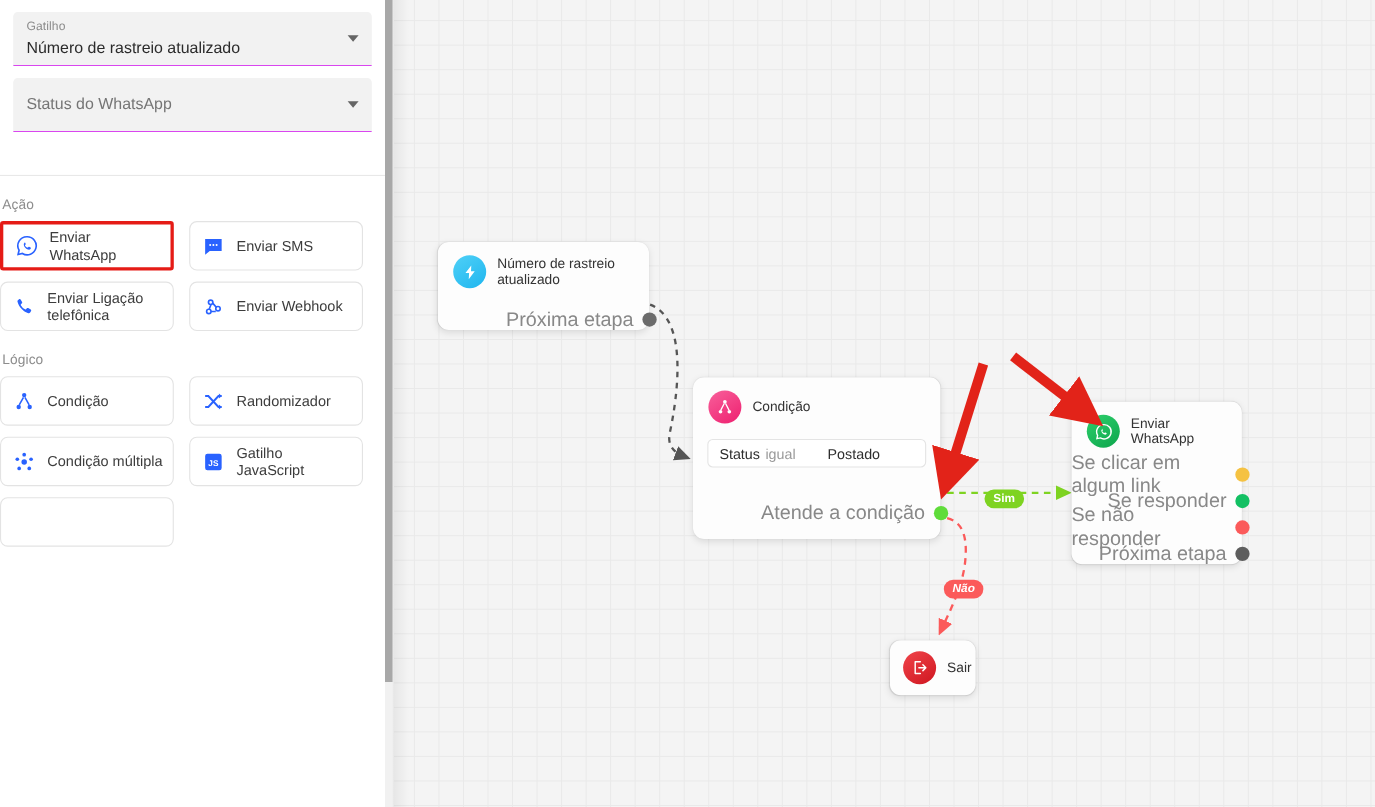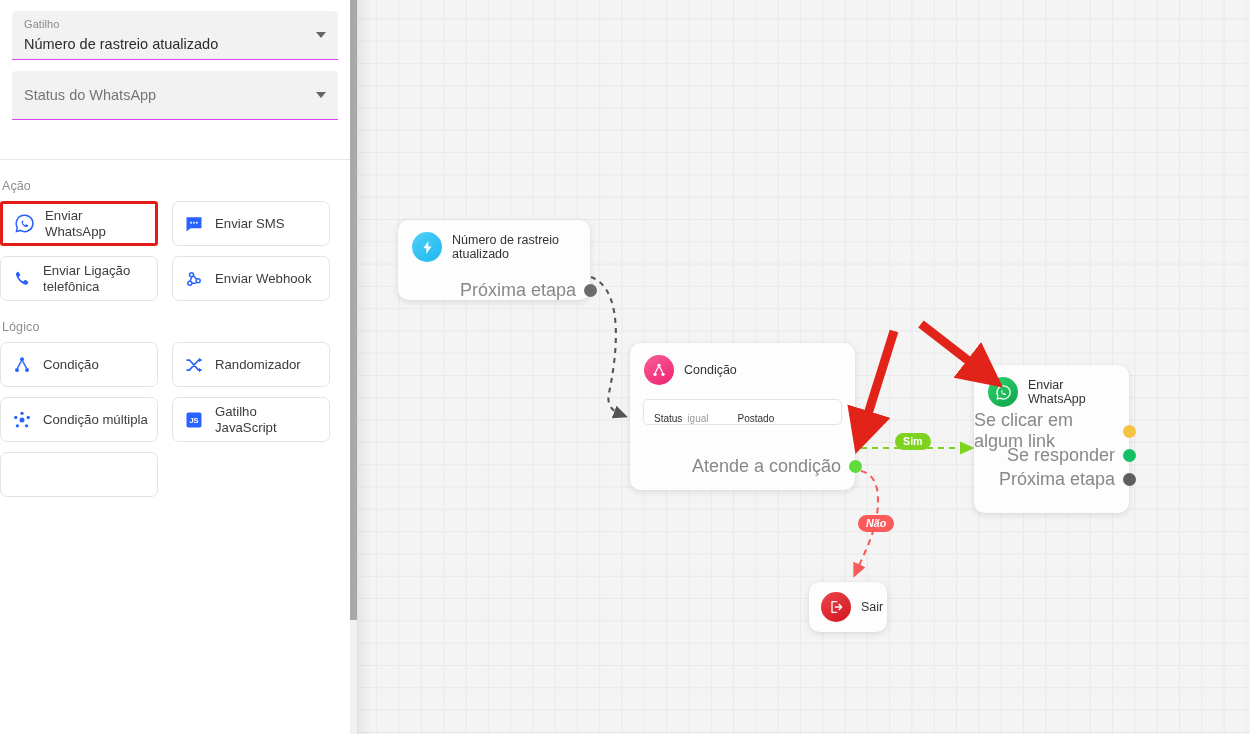--- a/index.html
+++ b/index.html
@@ -147,40 +147,41 @@
 
   #node-trigger { left: 40px; top: 220px; width: 192px; height: 80px; }
   #node-condition { left: 272px; top: 343px; width: 225px; height: 147px; }
   #node-whatsapp { left: 616px; top: 365px; width: 155px; height: 148px; }
   #node-exit { left: 451px; top: 582px; width: 78px; height: 50px; }
 
   .cond-expr {
     margin: 10px 13px 0 13px;
     height: 26px;
     border: 1px solid #e4e4e4; border-radius: 5px;
-    display: flex; align-items: flex-end; gap: 5px;
+    display: flex; align-items: center; gap: 5px;
     padding: 0 10px;
     background: #fff;
-    font-size: 10px;
+    font-size: 13px;
   }
   .cond-expr .k { color: #2e2e2e; }
   .cond-expr .op { color: #9a9a9a; }
   .cond-expr .v { color: #2e2e2e; margin-left: 24px; }
 
   #node-exit .node-head { padding: 10px 12px; }
   #node-exit .node-badge { width: 30px; height: 30px; flex:0 0 30px; }
 
   .edge-badge {
     position: absolute;
     border-radius: 9px;
     color: #fff;
     font-size: 10.7px;
     padding: 2px 8px 3px 8px;
     line-height: 12px;
     font-weight: 700;
+    margin-top: 12px;
   }
   #badge-sim { left: 537px; top: 433px; background: #7ed321; }
   #badge-nao { left: 500px; top: 515px; background: #fb5a5a; font-style: italic; }
 
   svg.overlay { position: absolute; left: 0; top: 0; width: 892px; height: 734px; overflow: visible; pointer-events: none; }
 </style>
 </head>
 <body>
 
 <div id="root">
@@ -374,20 +375,24 @@
       </div>
       <div class="port-row" style="margin-top:8px;">
         <span class="port-label">Se clicar em algum link</span>
         <span class="port-dot" style="background:#f5c242;"></span>
       </div>
       <div class="port-row">
         <span class="port-label">Se responder</span>
         <span class="port-dot" style="background:#13c063;"></span>
       </div>
       <div class="port-row">
+        <span class="port-label">Se não responder</span>
+        <span class="port-dot" style="background:#fb5a5a;"></span>
+      </div>
+      <div class="port-row">
         <span class="port-label">Próxima etapa</span>
         <span class="port-dot" style="background:#5e5e5e;"></span>
       </div>
     </div>
 
     <div class="node" id="node-exit">
       <div class="node-head">
         <div class="node-badge" style="background:linear-gradient(145deg,#f0444a,#cf1620);">
           <svg width="16" height="16" viewBox="0 0 24 24" fill="none" stroke="#fff" stroke-width="2" stroke-linecap="round" stroke-linejoin="round">
               <path d="M13 4H6v16h7"></path>

